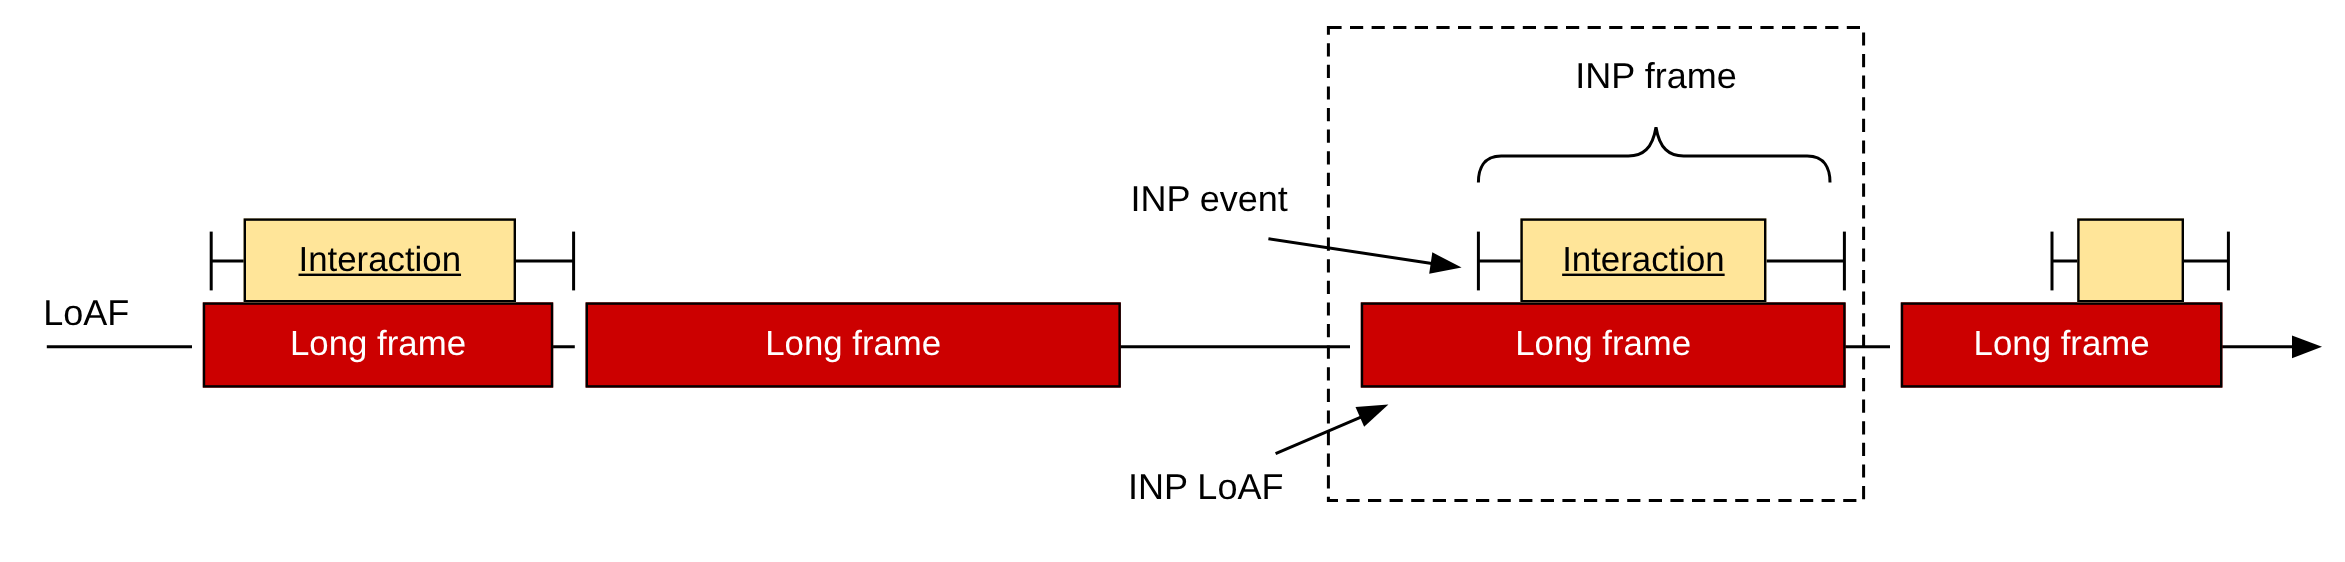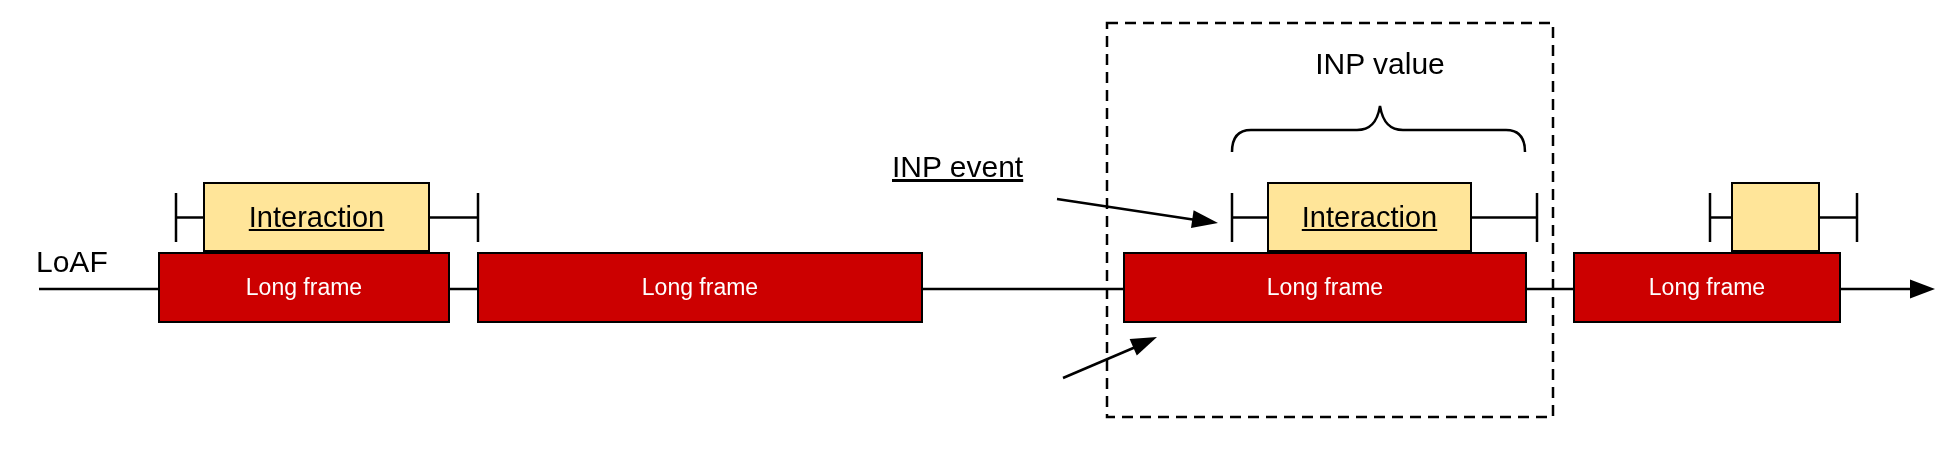--- a/index.html
+++ b/index.html
@@ -25,22 +25,23 @@
   }
   .frame-box {
     position: absolute;
     top: 252px;
     height: 71px;
     box-sizing: border-box;
     border: 2.5px solid #000;
     display: flex;
     align-items: center;
     justify-content: center;
-    font-size: 23px;
+    font-size: 29px;
     z-index: 2;
+    margin-left: 11px;
   }
   .interaction-box {
     position: absolute;
     top: 182px;
     height: 70px;
     box-sizing: border-box;
     border: 2.5px solid #000;
     display: flex;
     align-items: center;
     justify-content: center;
@@ -121,15 +122,16 @@
   <div class="frame-box" style="left: 158px; width: 292px; background-color: rgb(204, 0, 0); color: rgb(255, 255, 255); border-color: rgb(0, 0, 0);">Long frame</div>
   <div class="frame-box" style="left: 477px; width: 446px; background-color: rgb(204, 0, 0); color: rgb(255, 255, 255); border-color: rgb(0, 0, 0);">Long frame</div>
   <div class="frame-box" style="left: 1123px; width: 404px; background-color: rgb(204, 0, 0); color: rgb(255, 255, 255); border-color: rgb(0, 0, 0);">Long frame</div>
   <div class="frame-box" style="left: 1573px; width: 268px; background-color: rgb(204, 0, 0); color: rgb(255, 255, 255); border-color: rgb(0, 0, 0);">Long frame</div>
 
   <div class="interaction-box" style="left: 203px; width: 227px; background-color: rgb(255, 229, 153); color: rgb(0, 0, 0); border-color: rgb(0, 0, 0);">Interaction</div>
   <div class="interaction-box" style="left: 1267px; width: 205px; background-color: rgb(255, 229, 153); color: rgb(0, 0, 0); border-color: rgb(0, 0, 0);">Interaction</div>
   <div class="interaction-box" style="left: 1731px; width: 89px; background-color: rgb(255, 229, 153); color: rgb(0, 0, 0); border-color: rgb(0, 0, 0);"></div>
 
   <div class="diagram-label" style="left:36px; top:246px;">LoAF</div>
-  <div class="diagram-label" style="left:892px; top:151px;text-decoration:underline;">INP event</div>
-  <div class="diagram-label centered-label" style="left:1380px; top:48px;">INP value</div>
+  <div class="diagram-label" style="left:942px; top:151px;">INP event</div>
+  <div class="diagram-label centered-label" style="left:1380px; top:48px;">INP frame</div>
+  <div class="diagram-label" style="left:940px; top:391px;">INP LoAF</div>
 </div>
 
 </body></html>

